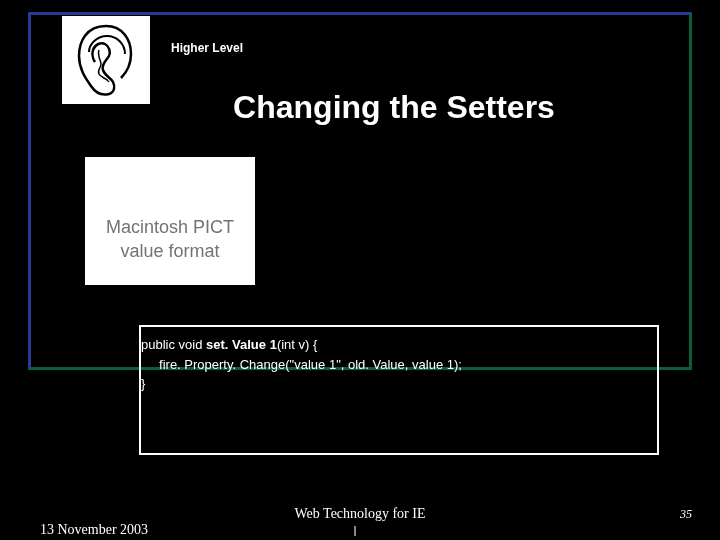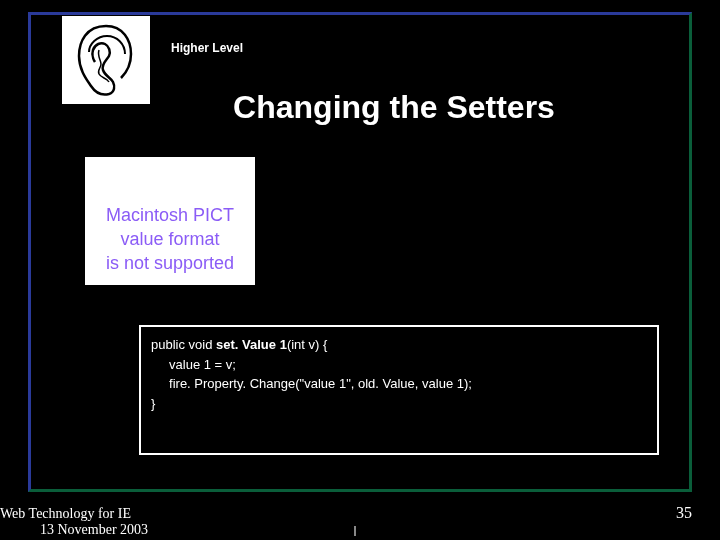--- a/index.html
+++ b/index.html
@@ -9,21 +9,21 @@
     background: #000;
     font-family: Arial, Helvetica, sans-serif;
     position: relative;
     overflow: hidden;
   }
   .slide {
     position: absolute;
     left: 28px;
     top: 12px;
     width: 664px;
-    height: 480px;
+    height: 358px;
     border-top: 3px solid #2a3a9a;
     border-left: 3px solid #2a3a9a;
     border-right: 3px solid #0a5e3a;
     border-bottom: 3px solid #0a5e3a;
     background: #000;
   }
   .ear-box {
     position: absolute;
     left: 30px;
     top: 0px;
@@ -67,64 +67,65 @@
     display: flex;
     align-items: center;
     justify-content: center;
     text-align: center;
     padding: 8px;
   }
   .pict-text {
     font-family: Arial, sans-serif;
     font-size: 18px;
     line-height: 1.35;
-    color: #8b5cf6;
+    color: #737373;
     font-weight: 500;
     margin-top: 36px;
   }
   .code-box {
     position: absolute;
     left: 108px;
     top: 310px;
     width: 520px;
     height: 130px;
     border: 2px solid #fff;
-    padding: 8px 10px;
+    padding: 8px 0;
     color: #fff;
     font-family: Arial, sans-serif;
     font-size: 13px;
     line-height: 1.5;
   }
   .code-box .code-line { white-space: pre; }
   .code-box b { font-weight: bold; }
   .footer-date {
     position: absolute;
     left: 40px;
     bottom: 2px;
     color: #fff;
     font-family: "Times New Roman", Times, serif;
     font-size: 14px;
   }
   .footer-center {
     position: absolute;
     left: 0;
     right: 0;
     bottom: 18px;
-    text-align: left;
+    text-align: center;
     color: #fff;
     font-family: "Times New Roman", Times, serif;
     font-size: 14px;
   }
   .footer-num {
     position: absolute;
     right: 28px;
     bottom: 18px;
     color: #fff;
     font-family: "Times New Roman", Times, serif;
-    font-size: 16px;
+    font-size: 12px;
+    font-style: italic;
   }
   .tick {
     position: absolute;
     left: 354px;
     bottom: 4px;
     width: 2px;
     height: 10px;
     background: #888;
   }
 </style>
@@ -142,27 +143,25 @@
   </div>
 
   <div class="higher-level">Higher Level</div>
 
   <div class="title">Changing the Setters</div>
 
   <div class="pict-box">
     <div class="pict-text">
       <span>Macintosh PICT</span><br>
       <span>value format</span><br>
-      <span>is not supported</span>
     </div>
   </div>
 
   <div class="code-box">
     <div class="code-line"><span>public void </span><b>set. Value 1</b><span>(int v) {</span></div>
-    <div class="code-line">     value 1 = v;</div>
     <div class="code-line">     fire. Property. Change("value 1", old. Value, value 1);</div>
     <div class="code-line">}</div>
   </div>
 
 </div>
 
 <div class="footer-date">13 November 2003</div>
 <div class="footer-center">Web Technology for IE</div>
 <div class="footer-num">35</div>
 <div class="tick"></div>

